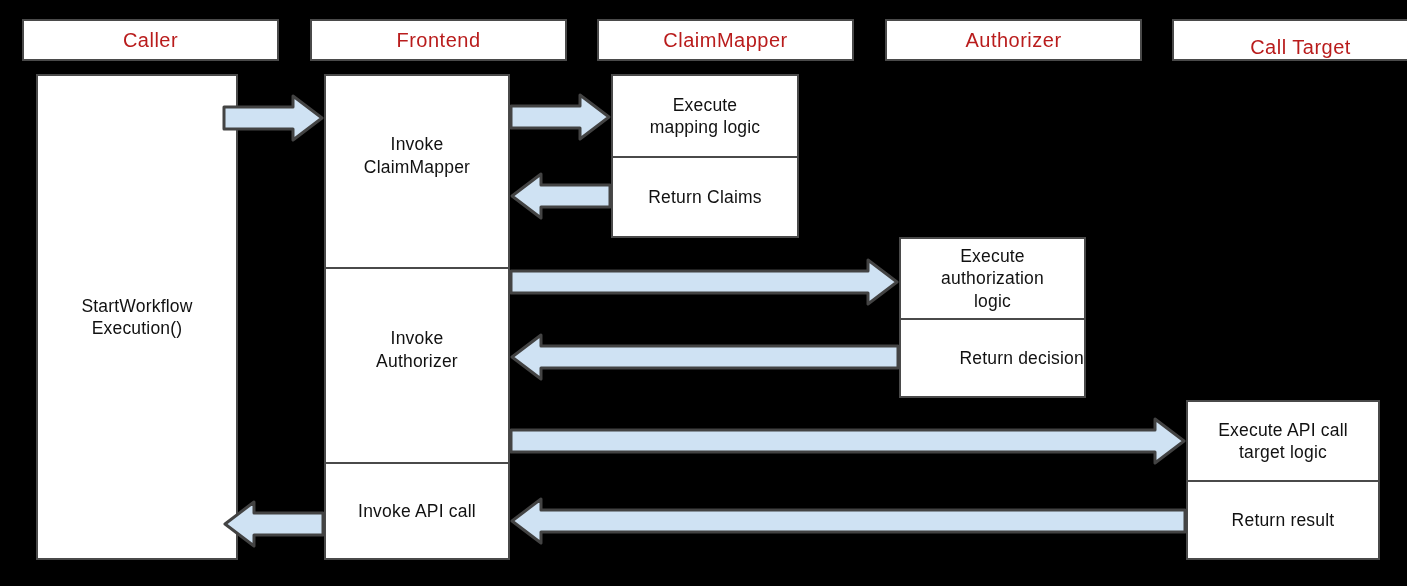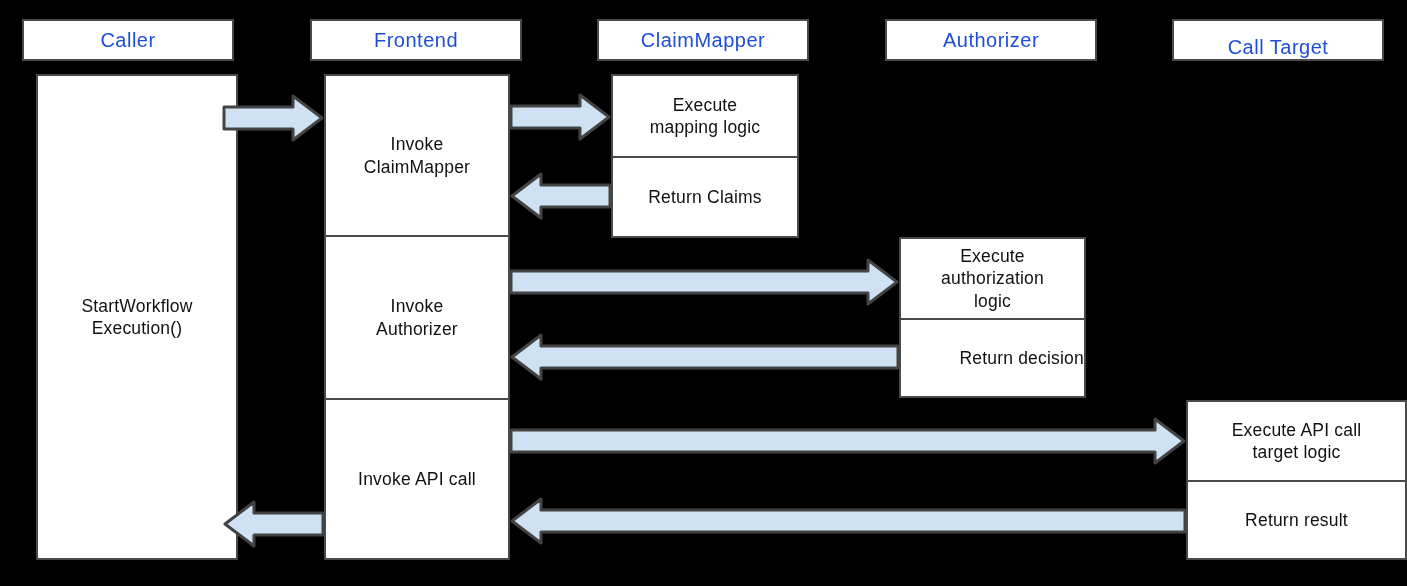--- a/index.html
+++ b/index.html
@@ -11,32 +11,32 @@
   .stage {
     position: relative;
     width: 1407px;
     height: 586px;
     background: #000000;
     overflow: hidden;
   }
   .lane-header {
     position: absolute;
     top: 19px;
-    width: 212px;
+    width: 257px;
     height: 42px;
     background: #ffffff;
     border: 2.5px solid #4a4a4a;
     box-sizing: border-box;
     display: flex;
     align-items: center;
     justify-content: center;
     font-size: 20px;
     font-weight: 400;
     letter-spacing: 0.5px;
-    color: #1d4ed8;
+    color: #b91c1c;
   }
   .activity-box {
     position: absolute;
     background: #ffffff;
     border: 2.5px solid #4a4a4a;
     box-sizing: border-box;
     display: flex;
     flex-direction: column;
   }
   .activity-cell {
@@ -90,21 +90,21 @@
     <span>Call Target</span>
   </div>
 
   <div class="activity-box" style="left:36px; top:74px; width:202px; height:486px;">
     <div class="activity-cell" style="flex:1;">
       <span class="activity-label">StartWorkflow
 Execution()</span>
     </div>
   </div>
 
-  <div class="activity-box" style="left:324px; top:74px; width:186px; height:486px;">
+  <div class="activity-box" style="left:324px; top:74px; width:186px; height:486px;gap:32px;">
     <div class="activity-cell" style="height:159px;">
       <span class="activity-label">Invoke
 ClaimMapper</span>
     </div>
     <div class="activity-cell" style="height:163px;">
       <span class="activity-label">Invoke
 Authorizer</span>
     </div>
     <div class="activity-cell" style="flex:1;">
       <span class="activity-label">Invoke API call</span>
@@ -125,21 +125,21 @@
     <div class="activity-cell" style="height:79px;">
       <span class="activity-label">Execute
 authorization
 logic</span>
     </div>
     <div class="activity-cell" style="flex:1;justify-content:flex-end;">
       <span class="activity-label">Return decision</span>
     </div>
   </div>
 
-  <div class="activity-box" style="left:1186px; top:400px; width:221px; height:160px;">
+  <div class="activity-box" style="left:1186px; top:400px; width:194px; height:160px;">
     <div class="activity-cell" style="height:78px;">
       <span class="activity-label">Execute API call
 target logic</span>
     </div>
     <div class="activity-cell" style="flex:1;">
       <span class="activity-label">Return result</span>
     </div>
   </div>
 
   <svg class="flow-arrow" style="left:222px; top:93px;" width="103" height="50" viewBox="0 0 103 50">

